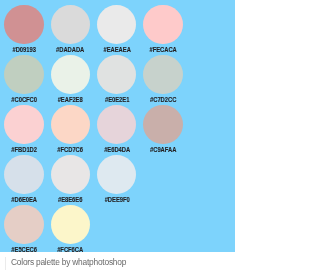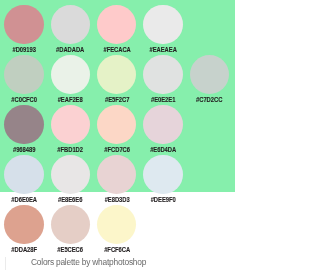--- a/index.html
+++ b/index.html
@@ -1,117 +1,105 @@
 <!DOCTYPE html>
 <html><head>
 <meta charset="utf-8">
 <title>Color palette</title>
 <style>
   html,body{margin:0;padding:0;}
   body{width:235px;height:272px;background:#ffffff;overflow:hidden;
        font-family:"Liberation Sans",sans-serif;-webkit-font-smoothing:antialiased;}
-  .sheet{position:relative;width:235px;height:192px;background:#86efac;text-decoration:underline;}
+  .sheet{position:relative;width:235px;height:252px;background:#7dd3fc;text-decoration:underline;}
   .palette{position:absolute;left:0.85px;top:4.8px;width:235px;}
   .prow{position:relative;height:50.05px;display:flex;}
   .swatch{width:46.33px;text-align:center;}
   .dot{width:39.3px;height:39.3px;border-radius:50%;margin:0 auto;background:#ffffff;}
   .hex{font-size:7.3px;font-weight:bold;color:#231f20;letter-spacing:-0.05px;
        margin-top:2.7px;line-height:6.5px;white-space:nowrap;
        transform:scaleX(0.8);-webkit-text-stroke:0.12px #231f20;}
   .footer{position:absolute;left:0;top:253.2px;width:235px;height:18px;display:flex;align-items:center;}
   .fbar{width:1px;height:13px;background:#ebebeb;margin-left:5px;position:relative;top:1px;flex:none;}
-  .ftext{font-size:8.4px;color:#6a6a6a;margin-left:25px;letter-spacing:-0.22px;white-space:nowrap;}
+  .ftext{font-size:8.4px;color:#6a6a6a;margin-left:5px;letter-spacing:-0.22px;white-space:nowrap;}
 </style>
 </head>
 <body>
 
 <div class="sheet">
 
   <div class="palette">
     <div class="prow">
       <div class="swatch">
         <div class="dot" style="background: rgb(208, 145, 147);"></div>
         <div class="hex">#D09193</div>
       </div>
       <div class="swatch">
         <div class="dot" style="background: rgb(218, 218, 218);"></div>
         <div class="hex">#DADADA</div>
       </div>
       <div class="swatch">
+        <div class="dot" style="background: rgb(234, 234, 234);"></div>
+        <div class="hex">#EAEAEA</div>
+      </div>
+      <div class="swatch">
         <div class="dot" style="background: rgb(254, 202, 202);"></div>
         <div class="hex">#FECACA</div>
-      </div>
-      <div class="swatch">
-        <div class="dot" style="background: rgb(234, 234, 234);"></div>
-        <div class="hex">#EAEAEA</div>
       </div>
     </div>
     <div class="prow">
       <div class="swatch">
         <div class="dot" style="background: rgb(192, 207, 192);"></div>
         <div class="hex">#C0CFC0</div>
       </div>
       <div class="swatch">
         <div class="dot" style="background: rgb(234, 242, 232);"></div>
         <div class="hex">#EAF2E8</div>
       </div>
       <div class="swatch">
-        <div class="dot" style="background: rgb(229, 242, 199);"></div>
-        <div class="hex">#E5F2C7</div>
-      </div>
-      <div class="swatch">
         <div class="dot" style="background: rgb(224, 226, 225);"></div>
         <div class="hex">#E0E2E1</div>
       </div>
       <div class="swatch">
         <div class="dot" style="background: rgb(199, 210, 204);"></div>
         <div class="hex">#C7D2CC</div>
       </div>
     </div>
     <div class="prow">
-      <div class="swatch">
-        <div class="dot" style="background: rgb(150, 132, 137);"></div>
-        <div class="hex">#968489</div>
-      </div>
       <div class="swatch">
         <div class="dot" style="background: rgb(251, 209, 210);"></div>
         <div class="hex">#FBD1D2</div>
       </div>
       <div class="swatch">
         <div class="dot" style="background: rgb(252, 215, 198);"></div>
         <div class="hex">#FCD7C6</div>
       </div>
       <div class="swatch">
         <div class="dot" style="background: rgb(230, 212, 218);"></div>
         <div class="hex">#E6D4DA</div>
       </div>
+      <div class="swatch">
+        <div class="dot" style="background: rgb(201, 175, 170);"></div>
+        <div class="hex">#C9AFAA</div>
+      </div>
     </div>
     <div class="prow">
       <div class="swatch">
         <div class="dot" style="background: rgb(214, 224, 234);"></div>
         <div class="hex">#D6E0EA</div>
       </div>
       <div class="swatch">
         <div class="dot" style="background: rgb(232, 230, 230);"></div>
         <div class="hex">#E8E6E6</div>
       </div>
       <div class="swatch">
-        <div class="dot" style="background: rgb(232, 211, 211);"></div>
-        <div class="hex">#E8D3D3</div>
-      </div>
-      <div class="swatch">
         <div class="dot" style="background: rgb(222, 233, 240);"></div>
         <div class="hex">#DEE9F0</div>
       </div>
     </div>
     <div class="prow">
-      <div class="swatch">
-        <div class="dot" style="background: rgb(221, 162, 143);"></div>
-        <div class="hex">#DDA28F</div>
-      </div>
       <div class="swatch">
         <div class="dot" style="background: rgb(229, 206, 198);"></div>
         <div class="hex">#E5CEC6</div>
       </div>
       <div class="swatch">
         <div class="dot" style="background: rgb(252, 246, 202);"></div>
         <div class="hex">#FCF6CA</div>
       </div>
     </div>
   </div>

